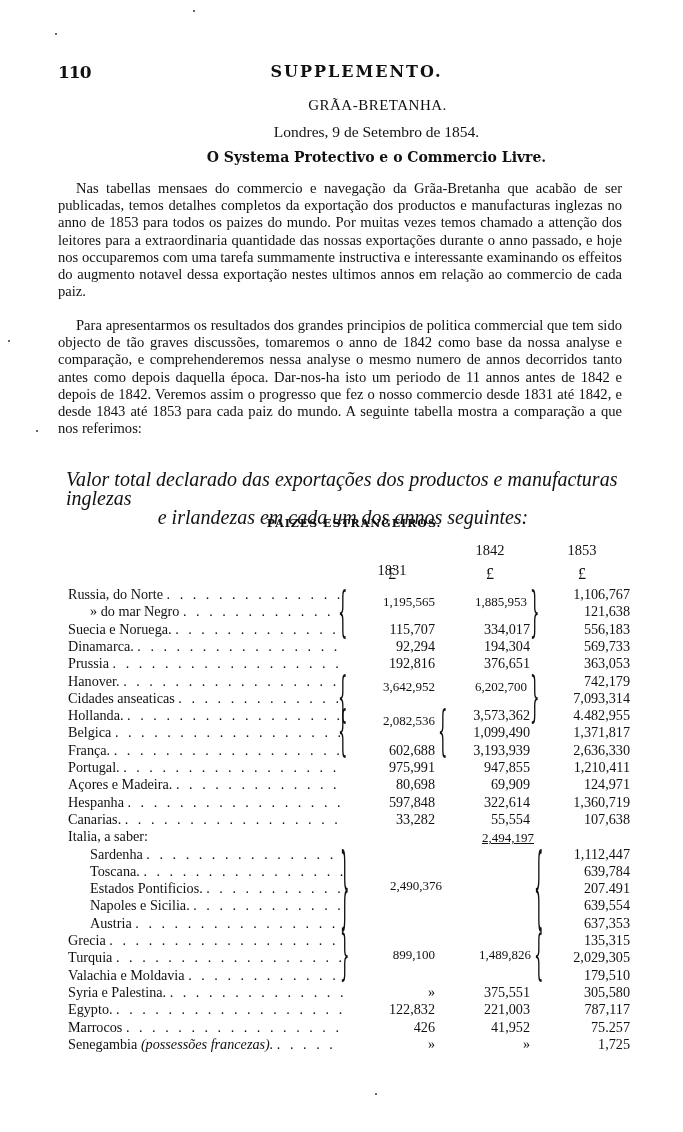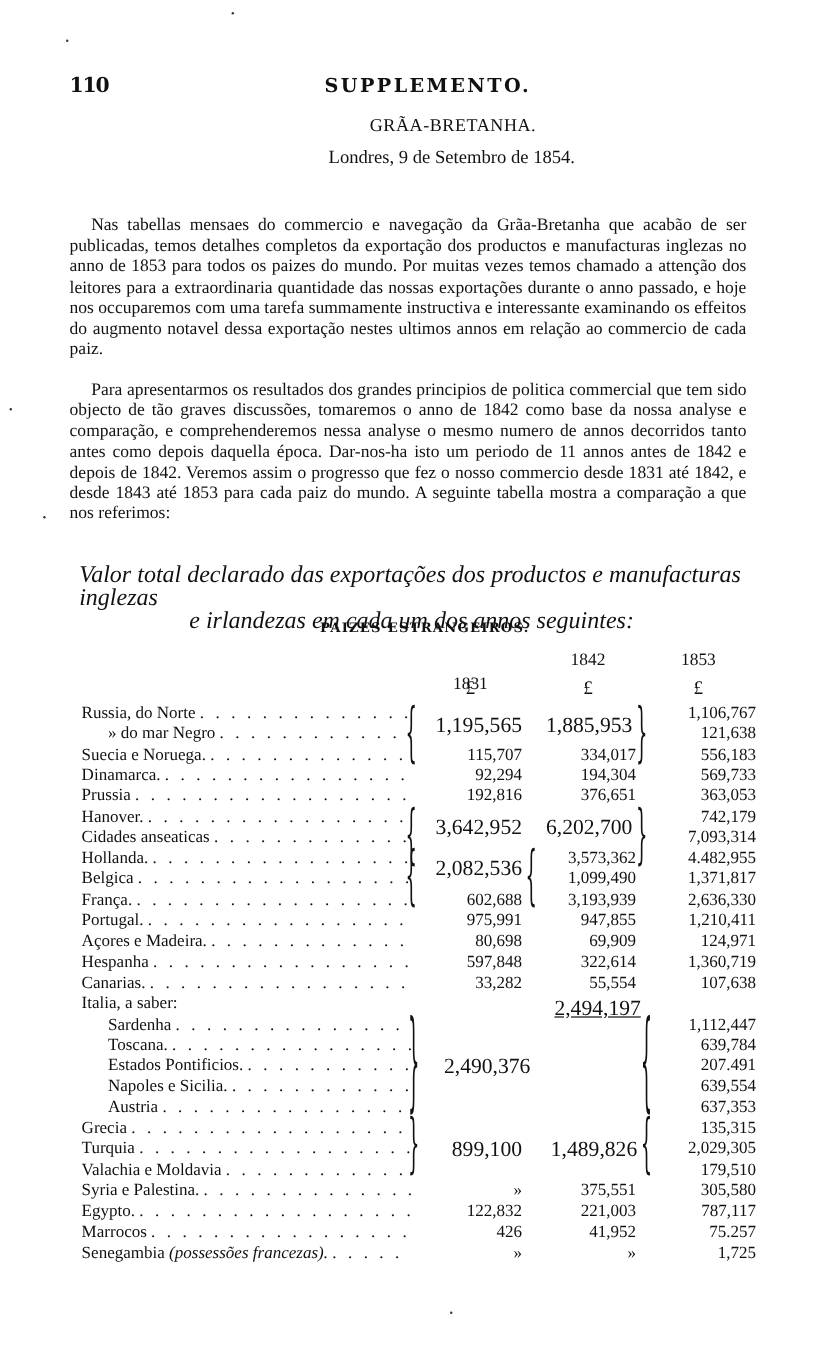--- a/index.html
+++ b/index.html
@@ -31,33 +31,34 @@
   .row .name { position: absolute; left: 68px; width: 275px; white-space: nowrap; overflow: hidden; }
   .row .name.indent { left: 90px; width: 253px; }
   .row .name .dots { letter-spacing: 3px; }
   .row .v { position: absolute; text-align: right; width: 90px; }
   .row .v1 { left: 345px; }
   .row .v2 { left: 440px; }
   .row .v3 { left: 540px; }
   .brace { position: absolute; font-size: 30px; line-height: 30px; font-family: "DejaVu Serif", serif; color: #111; transform: scaleX(0.6); }
   .brace.tall { transform: scaleX(0.5) scaleY(3.0); transform-origin: top left; }
   .brace.mid { transform: scaleX(0.5) scaleY(1.8); transform-origin: top left; }
-  .merged { position: absolute; font-size: 18px; text-align: right; width: 90px; font-family: "Liberation Serif", serif; }
+  .merged { position: absolute; font-size: 13px; text-align: right; width: 90px; font-family: "Liberation Serif", serif; }
   .speck { position: absolute; width: 2px; height: 2px; background: #333; border-radius: 1px; }
 </style>
 </head>
 <body>
 
 <div class="page">
 
   <div class="pagenum">110</div>
   <div class="running">SUPPLEMENTO.</div>
 
   <div class="country">GRÃA-BRETANHA.</div>
   <div class="dateline">Londres, 9 de Setembro de 1854.</div>
+  <div class="article-title">O Systema Protectivo e o Commercio Livre.</div>
 
   <div class="para p1">
     <p>Nas tabellas mensaes do commercio e navegação da Grãa-Bretanha que acabão de ser publicadas, temos detalhes completos da exportação dos productos e manufacturas inglezas no anno de 1853 para todos os paizes do mundo. Por muitas vezes temos chamado a attenção dos leitores para a extraordinaria quantidade das nossas exportações durante o anno passado, e hoje nos occuparemos com uma tarefa summamente instructiva e interessante examinando os effeitos do augmento notavel dessa exportação nestes ultimos annos em relação ao commercio de cada paiz.</p>
   </div>
   <div class="para p2">
     <p>Para apresentarmos os resultados dos grandes principios de politica commercial que tem sido objecto de tão graves discussões, tomaremos o anno de 1842 como base da nossa analyse e comparação, e comprehenderemos nessa analyse o mesmo numero de annos decorridos tanto antes como depois daquella época. Dar-nos-ha isto um periodo de 11 annos antes de 1842 e depois de 1842. Veremos assim o progresso que fez o nosso commercio desde 1831 até 1842, e desde 1843 até 1853 para cada paiz do mundo. A seguinte tabella mostra a comparação a que nos referimos:</p>
   </div>
 
   <div class="caption">
     <div class="l1">Valor total declarado das exportações dos productos e manufacturas inglezas</div>

